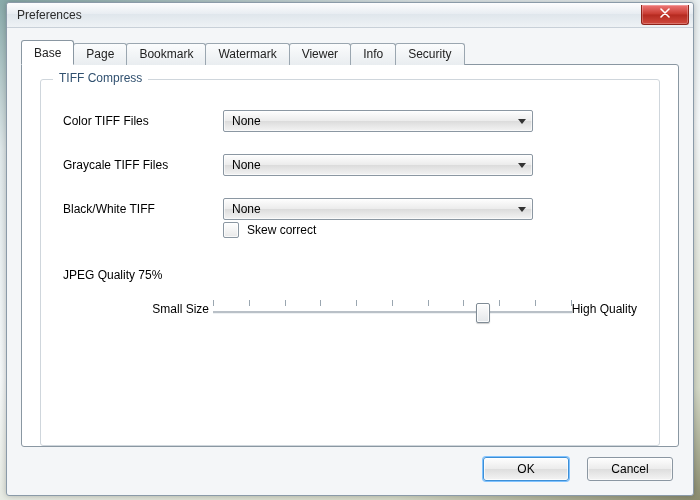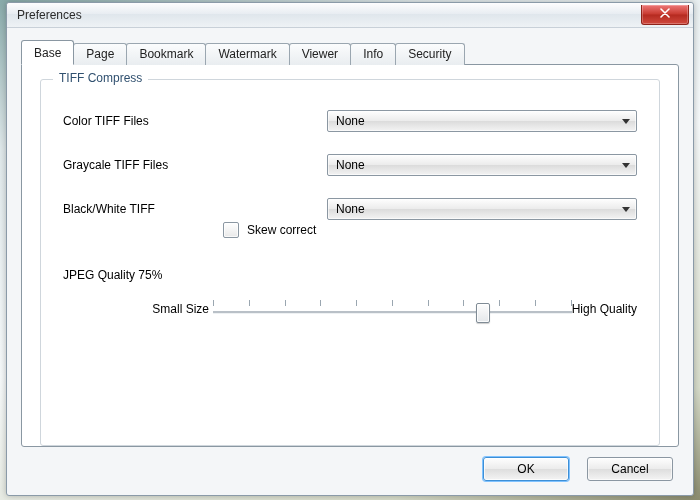--- a/index.html
+++ b/index.html
@@ -53,21 +53,21 @@
   }
   
   .tabpage{
     flex:1;background:#fff;border:1px solid #8a97a2;border-radius:0 3px 3px 3px;
     margin-top:0;position:relative;z-index:1;
     padding:14px 18px 0 18px;
   }
   
   .groupbox{border:1px solid #cfd6dc;border-radius:3px;position:relative;padding:20px 22px 24px 22px;height:100%;box-sizing:border-box;}
   .group-title{position:absolute;top:-9px;left:12px;background:#fff;padding:0 6px;color:#30506f;}
-  .row{display:flex;align-items:center;margin-top:22px;justify-content:space-between;}
+  .row{display:flex;align-items:center;margin-top:22px;}
   .row:first-of-type{margin-top:10px;}
   .lab{width:160px;}
   
   .sel{
     width:310px;height:22px;
     border:1px solid #8b97a2;border-radius:2px;
     background:linear-gradient(#fefefe,#ececec 48%,#dcdcdc 52%,#f3f3f3);
     display:flex;align-items:center;justify-content:space-between;
     padding:0 6px 0 8px;box-sizing:border-box;cursor:default;
     box-shadow:inset 0 0 0 1px rgba(255,255,255,.6);

